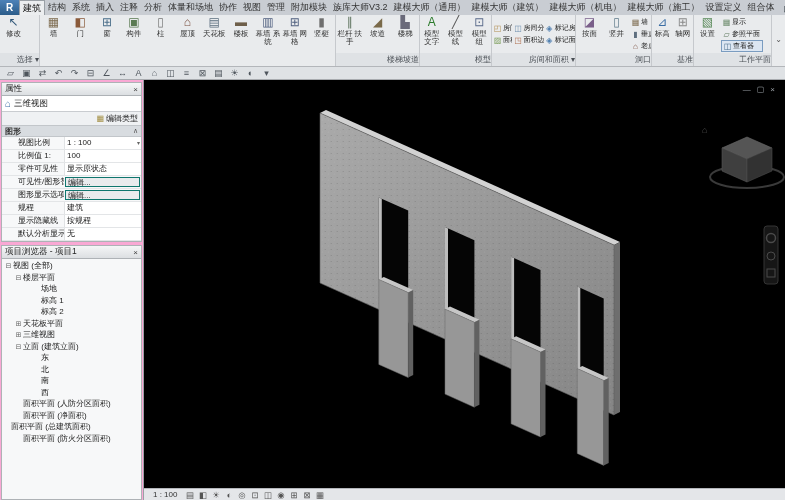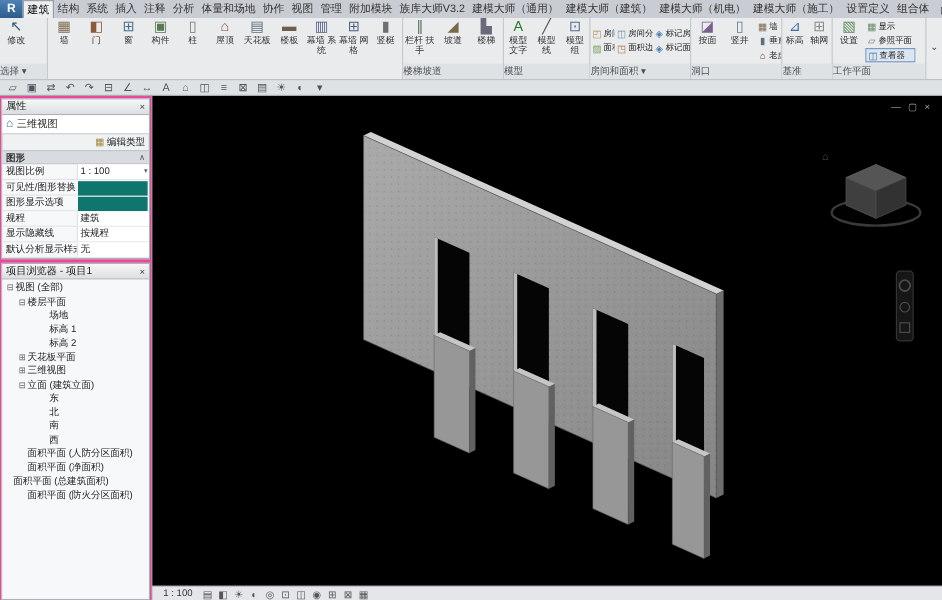--- a/index.html
+++ b/index.html
@@ -11,21 +11,21 @@
   .appbtn { width:19px; height:15px; background:linear-gradient(#4d82b8,#2b5c8a); color:#fff;
     font-weight:bold; font-size:10px; text-align:center; line-height:15px; flex:none; }
   .tab { padding:1px 3px 1px 3px; font-size:9px; line-height:12px; color:#333; flex:none; }
   .tab.active { background:#eceef0; border:1px solid #9aa0a6; border-bottom:none; color:#000; }
   .tabs-right { margin-left:auto; display:flex; gap:2px; padding:0 2px; }
 
   
   .ribbon { height:52px; background:#e9ebed; display:flex; border-bottom:1px solid #b3b6ba; overflow:hidden; }
   .panel { display:flex; flex-direction:column; border-right:1px solid #c6c9cd; flex:none; }
   .panel-buttons { height:39px; display:flex; align-items:stretch; overflow:hidden; }
-  .panel-label { height:13px; font-size:8px; text-align:left; color:#4a4f55; line-height:13px;
+  .panel-label { height:13px; font-size:8px; text-align:right; color:#4a4f55; line-height:13px;
     background:#dfe2e5; white-space:nowrap; overflow:hidden; }
   .p-modify{width:40px}.p-build{width:296px}.p-circ{width:84px}.p-model{width:72px}
   .p-room{width:84px}.p-open{width:76px}.p-datum{width:42px}.p-wp{width:78px}
   .bigbtn { width:26px; margin:0 .5px; display:flex; flex-direction:column; align-items:center;
     font-size:7.5px; text-align:center; cursor:default; }
   .bigbtn .ic { font-size:12px; height:15px; line-height:15px; }
   .bigbtn .lb { line-height:8px; height:16px; overflow:hidden; color:#333; }
   .wide .bigbtn { width:28px; }
   .stack { display:flex; flex-direction:column; justify-content:center; overflow:hidden; }
   .smallbtn { height:12px; display:flex; align-items:center; gap:1px; font-size:7px;
@@ -36,21 +36,21 @@
   .room-row { display:flex; }
   .caretbox { width:13px; text-align:center; font-size:8px; color:#555; line-height:50px; }
 
   
   .qat { height:13px; background:#dfe2e5; border-bottom:1px solid #a8abaf; display:flex;
     align-items:center; gap:1px; padding-left:3px; overflow:hidden; }
   .qicon { width:15px; text-align:center; font-size:9px; color:#4e555c; line-height:12px; flex:none; }
 
   
   .main { display:flex; height:420px; }
-  .left { width:127px; flex:none; background:#ec4899; border-right:1px solid #9aa0a6;
+  .left { width:144px; flex:none; background:#f9a8d4; border-right:1px solid #9aa0a6;
     display:flex; flex-direction:column; font-size:8px; overflow:hidden; }
   .viewcol { flex:1; display:flex; flex-direction:column; min-width:0; }
   .viewport { position:relative; height:408px; background:#000; overflow:hidden; }
   .statusbar { height:12px; background:#e4e6e9; display:flex; align-items:center; gap:2px;
     padding-left:5px; font-size:8px; color:#333; border-top:1px solid #b3b6ba; }
   .sicon { width:13px; text-align:center; font-size:8.5px; color:#555; flex:none; }
   .scale-btn { padding:0 3px; border:1px solid transparent; }
 
   
   .palette { background:#eff1f3; border:1px solid #aeb2b6; margin:2px 1px 0 1px; display:flex; flex-direction:column; }
@@ -64,27 +64,27 @@
     align-items:center; justify-content:space-between; padding:0 3px; font-size:8px; }
   .ddar { color:#555; font-size:7px; }
   .edit-row { height:13px; display:flex; align-items:center; justify-content:flex-end; gap:2px; padding:0 3px; }
   .etbtn { font-size:8px; background:none; border:none; font-family:inherit; color:#222; }
   .eticon { color:#a08a3c; font-size:8px; }
   .grp { height:12px; background:#d8dce0; border-top:1px solid #c2c6ca; border-bottom:1px solid #c2c6ca;
     display:flex; justify-content:space-between; align-items:center; padding:0 3px; font-size:8px; font-weight:bold; color:#333; }
   .grpcaret { font-weight:normal; font-size:7px; color:#555; }
   .prop-table { background:#f7f8f9; }
   .prop-row { display:flex; height:13px; border-bottom:1px solid #e3e5e7; }
-  .prop-label { width:62px; flex:none; padding-left:3px; line-height:12px; font-size:8px;
+  .prop-label { width:62px; flex:none; padding-left:16px; line-height:12px; font-size:8px;
     white-space:nowrap; overflow:hidden; color:#222; }
   .prop-value { flex:1; border-left:1px solid #e0e2e4; font-size:8px; line-height:12px;
     padding:0 2px; white-space:nowrap; overflow:hidden; background:#fff; }
   .prop-value.dropdown { position:relative; }
   .prop-value.dropdown::after { content:"▾"; position:absolute; right:1px; font-size:6px; color:#666; }
-  .prop-value.button { background:#e9ebed; border:6px solid #0f766e; text-align:left;
+  .prop-value.button { background:#e9ebed; border:1px solid #0f766e; text-align:left;
     line-height:10px; margin:1px; }
   .pal-footer { height:15px; display:flex; justify-content:space-between; align-items:center; padding:0 3px; }
   .phelp { color:#355e8c; font-size:8px; }
   .applybtn { font-size:8px; color:#888; background:#e9ebed; border:1px solid #b0b3b7;
     padding:0 6px; height:12px; line-height:10px; font-family:inherit; }
 
   .browser { flex:1; margin-top:3px; min-height:0; }
   .tree { flex:1; overflow:hidden; background:#f7f8f9; padding-top:1px; }
   .titem { height:11.5px; line-height:11.5px; white-space:nowrap; overflow:hidden; font-size:8px; color:#222; }
   .tglyph { display:inline-block; width:9px; font-size:7px; color:#666; text-align:center; }
@@ -358,20 +358,28 @@
       <div class="grp">
         <span>图形</span>
         <span class="grpcaret">∧</span>
       </div>
       <div class="prop-table">
           <div class="prop-row">
     <div class="prop-label">视图比例</div>
     <div class="prop-value dropdown">1 : 100</div>
   </div>
           <div class="prop-row">
+    <div class="prop-label">比例值 1:</div>
+    <div class="prop-value text">100</div>
+  </div>
+          <div class="prop-row">
+    <div class="prop-label">零件可见性</div>
+    <div class="prop-value text">显示原状态</div>
+  </div>
+          <div class="prop-row">
     <div class="prop-label">可见性/图形替换</div>
     <div class="prop-value button">编辑...</div>
   </div>
           <div class="prop-row">
     <div class="prop-label">图形显示选项</div>
     <div class="prop-value button">编辑...</div>
   </div>
           <div class="prop-row">
     <div class="prop-label">规程</div>
     <div class="prop-value text">建筑</div>

